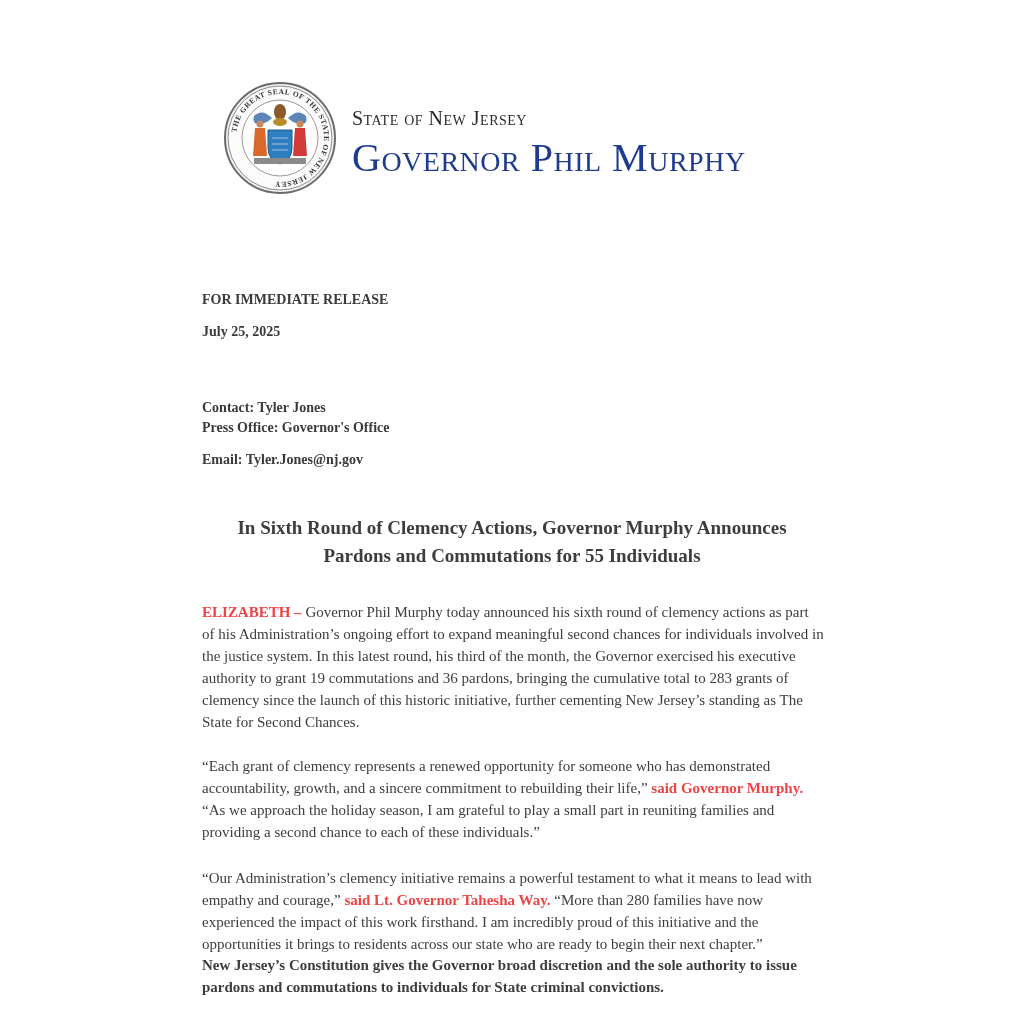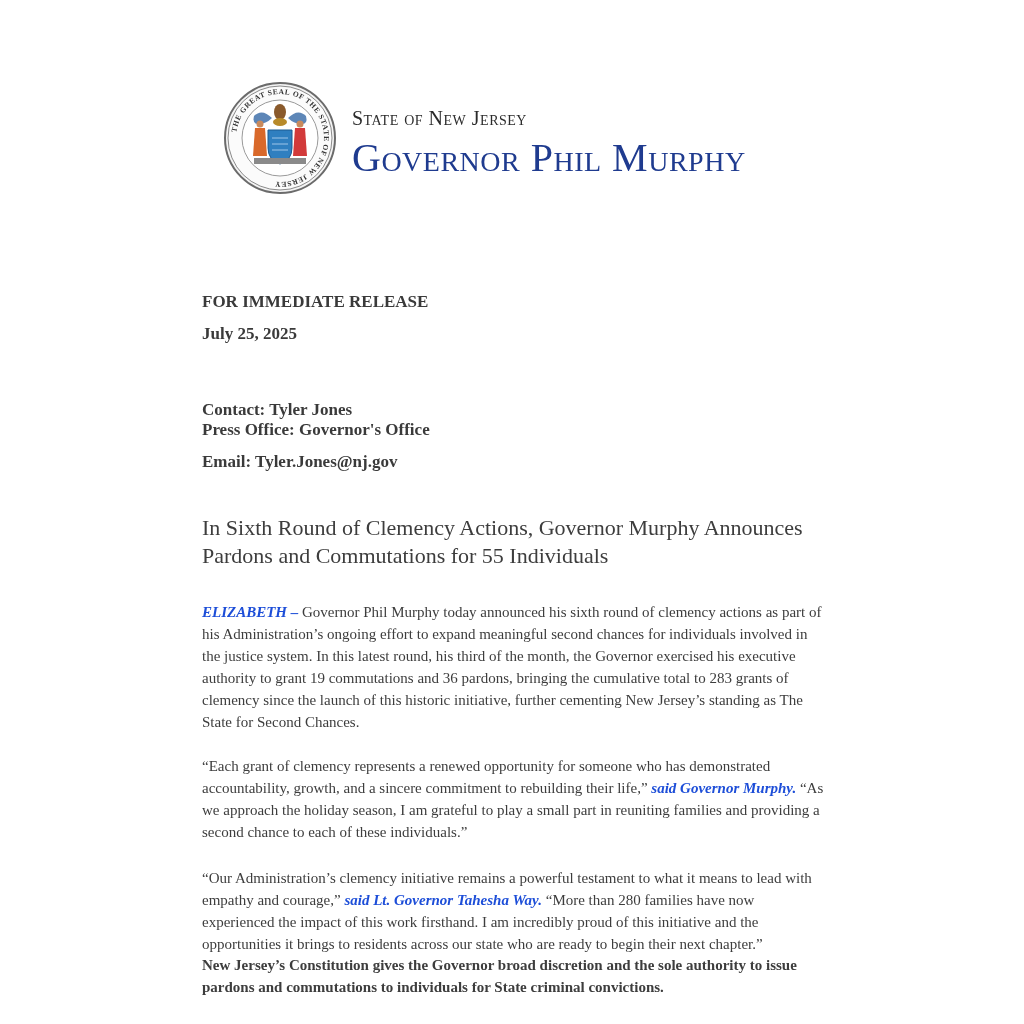--- a/index.html
+++ b/index.html
@@ -48,44 +48,44 @@
       font-size: 40px;
       line-height: 40px;
       font-variant: small-caps;
       letter-spacing: 0.5px;
       margin-top: 4px;
     }
     .meta {
       position: absolute;
       left: 202px;
       font-weight: bold;
-      font-size: 17px;
+      font-size: 14px;
       color: #3a3a3a;
       white-space: nowrap;
     }
     .headline {
       position: absolute;
       left: 202px;
       top: 514px;
       width: 620px;
-      text-align: left;
-      font-weight: normal;
-      font-size: 22px;
+      text-align: center;
+      font-weight: bold;
+      font-size: 19px;
       line-height: 28px;
       color: #3d3d3d;
     }
     .para {
       position: absolute;
       left: 202px;
       width: 622px;
       font-size: 15px;
       line-height: 22px;
       color: #3d3d3d;
     }
-    .para b { color: #1d4ed8; font-style: italic; }
+    .para b { color: #ef4444; }
   </style>
 </head>
 <body>
 
 <div class="letterhead">
   <svg class="seal" viewBox="0 0 112 112">
     <defs>
       <path id="ringPath" d="M 56 56 m -44 0 a 44 44 0 1 1 88 0 a 44 44 0 1 1 -88 0"></path>
     </defs>
     <circle cx="56" cy="56" r="55" fill="#f4f4f4" stroke="#6b6b6b" stroke-width="2"></circle>

